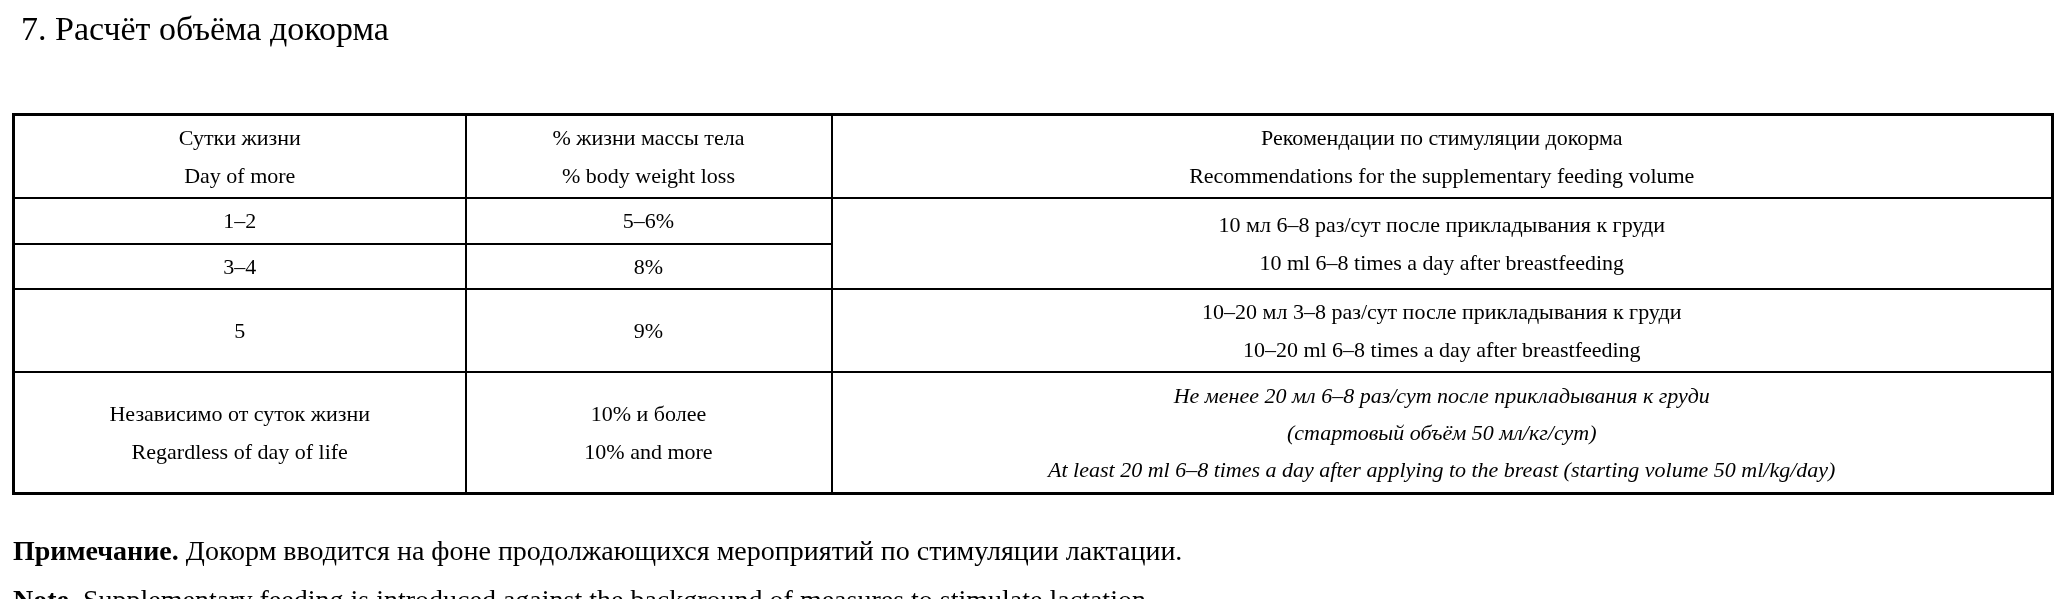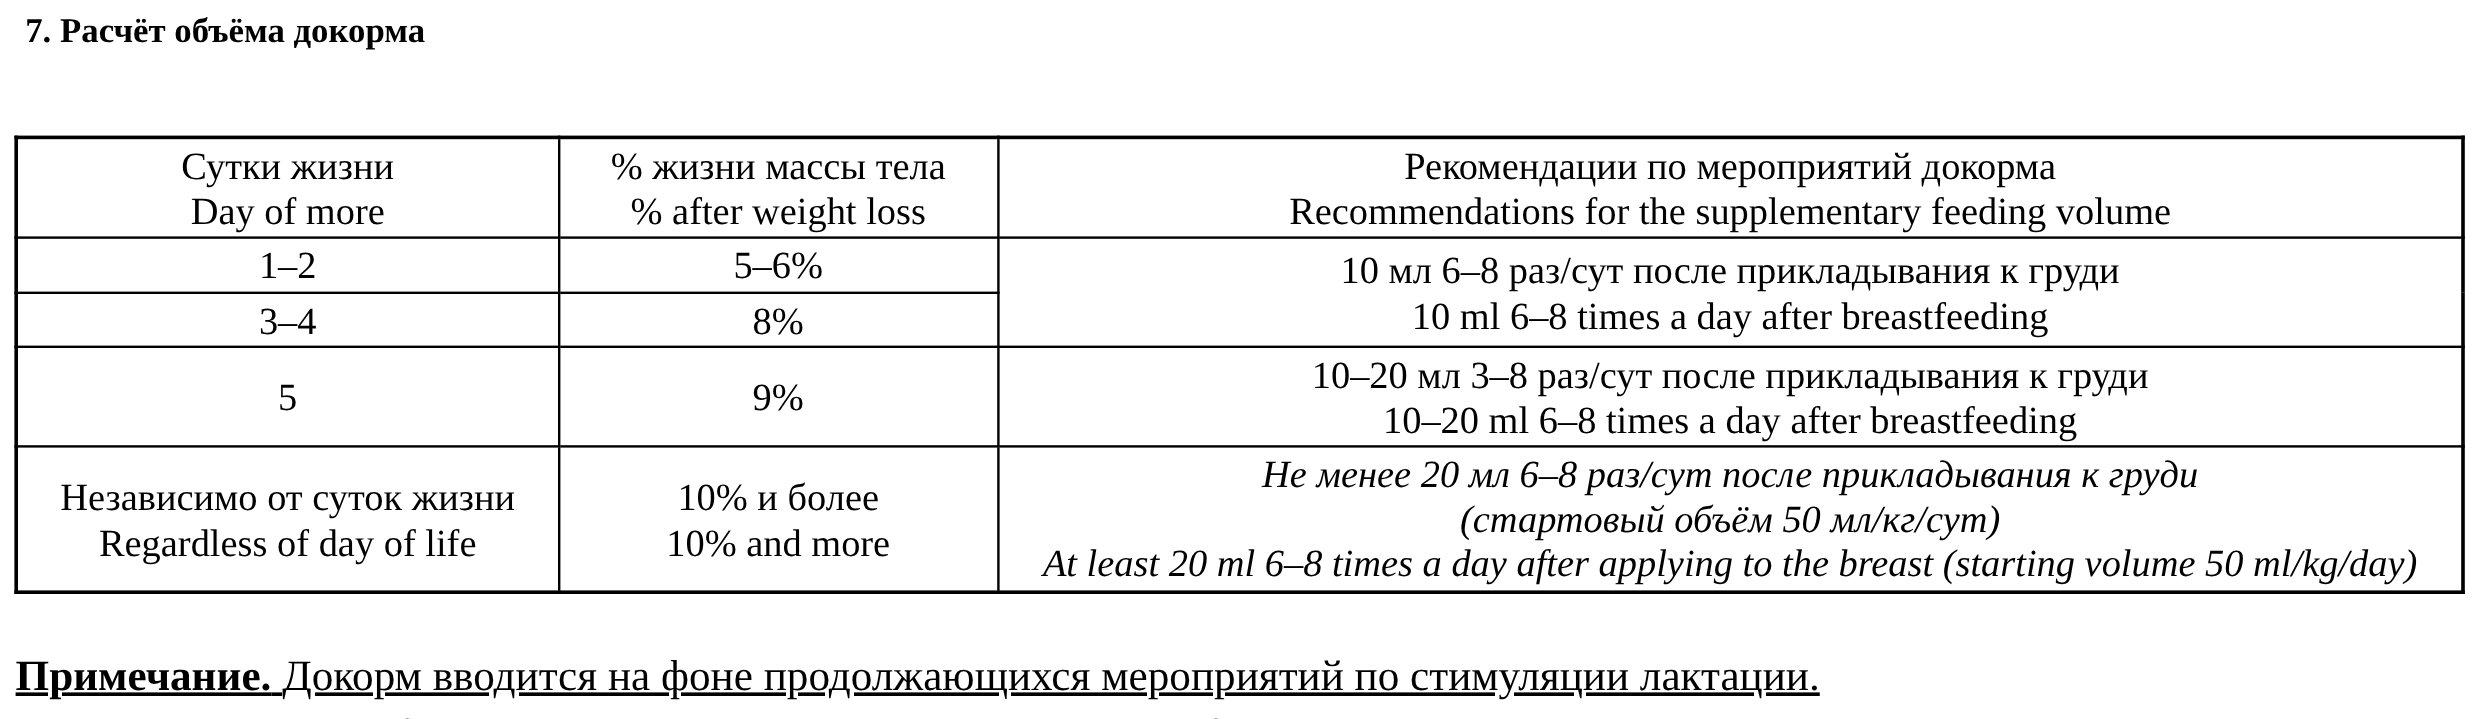--- a/index.html
+++ b/index.html
@@ -13,38 +13,38 @@
     overflow: hidden;
     font-family: "Liberation Serif", "DejaVu Serif", serif;
     color: #000000;
   }
   .page {
     width: 2062px;
     height: 599px;
     position: relative;
   }
   .title {
-    font-weight: bold;
-    font-size: 29px;
+    font-weight: normal;
+    font-size: 34px;
     line-height: 1;
     margin: 0;
     padding: 0;
   }
   .title-ru { position: absolute; left: 21px; top: 12px; }
   .title-en { position: absolute; left: 21px; top: 59px; }
 
   table.feeding {
     position: absolute;
     left: 12px;
     top: 113px;
     width: 2039px;
     border-collapse: collapse;
     table-layout: fixed;
     border: 3px solid #000000;
-    font-size: 32px;
+    font-size: 22px;
   }
   table.feeding td, table.feeding th {
     border: 2px solid #000000;
     font-weight: normal;
     padding: 0;
     line-height: 38px;
     text-align: center;
     vertical-align: middle;
     overflow: hidden;
   }
@@ -59,24 +59,23 @@
   tr.r4     > * { height: 119px; }
 
   td.left { text-align: left; padding-left: 20px; }
   td.top  { vertical-align: top; padding-top: 2px; }
   tr.r4 td.c3cell { line-height: 37px; font-style: italic; }
   .line { display: block; }
 
   .note {
     position: absolute;
     left: 13px;
-    font-size: 36px;
+    font-size: 28px;
     line-height: 1;
     white-space: nowrap;
-    text-decoration: underline;
   }
   .note-ru { top: 509px; }
   .note-en { top: 558px; }
   .note .lbl { font-weight: bold; }
 </style>
 </head>
 <body>
 
 <div class="page">
 
@@ -89,24 +88,24 @@
         <col class="c3">
     </colgroup>
     <tbody>
       <tr class="hdr">
         <th>
           <span class="line">Сутки жизни</span>
           <span class="line">Day of more</span>
         </th>
         <th>
           <span class="line">% жизни массы тела</span>
-          <span class="line">% after weight loss</span>
+          <span class="line">% body weight loss</span>
         </th>
         <th>
-          <span class="line">Рекомендации по мероприятий докорма</span>
+          <span class="line">Рекомендации по стимуляции докорма</span>
           <span class="line">Recommendations for the supplementary feeding volume</span>
         </th>
       </tr>
 
       <tr class="r1">
         <td class="left">1–2</td>
         <td>5–6%</td>
         <td rowspan="2">
           <span class="line">10 мл 6–8 раз/сут после прикладывания к груди</span>
           <span class="line">10 ml 6–8 times a day after breastfeeding</span>

